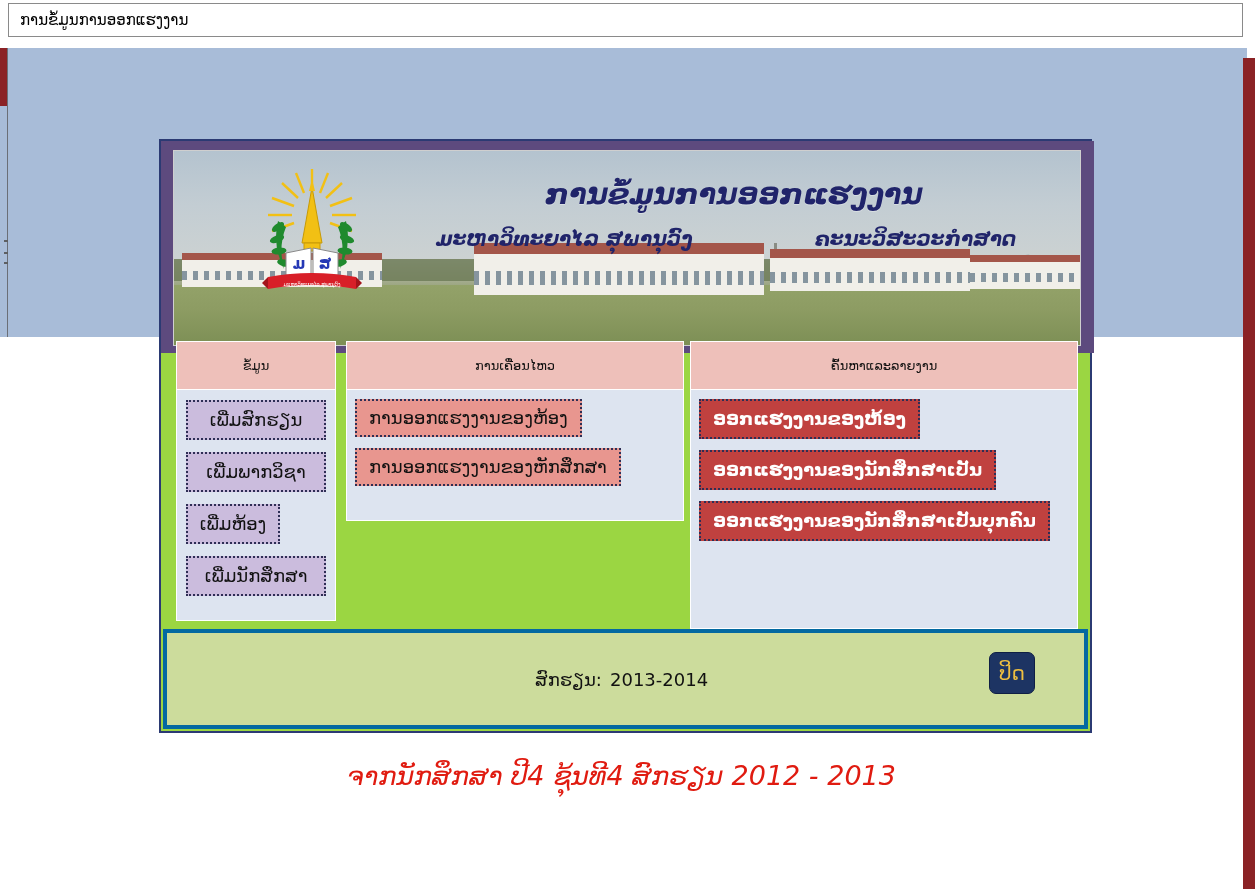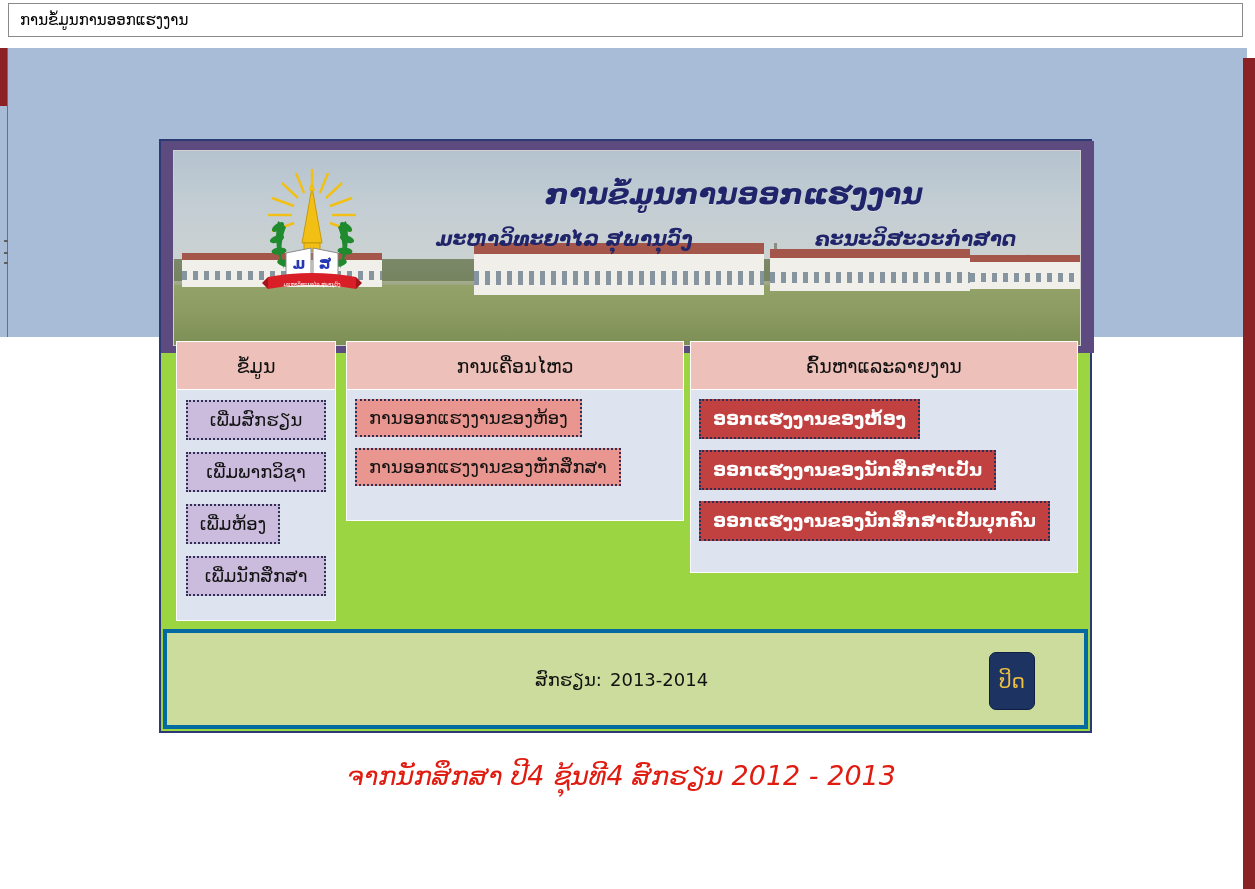--- a/index.html
+++ b/index.html
@@ -131,26 +131,26 @@
   .cols {
     position:absolute; left:12px; top:200px; width:908px; height:284px;
   }
   .col {
     position:absolute; top:0;
     background:#dde4f0;
     border:1px solid #ffffff;
   }
   .col-a { left:3px;   width:160px; height:280px; }
   .col-b { left:173px; width:338px; height:180px; }
-  .col-c { left:517px; width:388px; height:232px; }
+  .col-c { left:517px; width:388px; height:288px; }
 
   .colhead {
     height:48px; background:#eec0ba;
     display:flex; align-items:center; justify-content:center;
-    color:#111; font-size:19px; white-space:nowrap;
+    color:#111; font-size:13px; white-space:nowrap;
     border-bottom:1px solid #ffffff;
   }
   .colbody { padding:9px 8px; display:flex; flex-direction:column; gap:11px; align-items:flex-start; }
   .col-a .colbody { align-items:stretch; padding:10px 9px; gap:12px; }
 
   .btn {
     border:2px dotted #2e2e55;
     font-size:18px; color:#111;
     display:flex; align-items:center; justify-content:center;
     padding:7px 12px; white-space:nowrap; cursor:pointer;
@@ -171,21 +171,21 @@
     background:#ccdc9c; border:4px solid #0369a1;
     display:flex; align-items:center;
   }
   .footer .lbl {
     position:absolute; left:368px; font-size:18px; color:#111; white-space:nowrap;
   }
   .footer .val {
     position:absolute; left:443px; font-size:18px; color:#111; white-space:nowrap;
   }
   .closebtn {
-    position:absolute; left:822px; top:19px; width:46px; height:58px;
+    position:absolute; left:822px; top:19px; width:46px; height:42px;
     background:#1d3463; border-radius:7px;
     border:1px solid #0f1f44;
     display:flex; align-items:center; justify-content:center;
     color:#f0c040; font-size:20px; cursor:pointer;
   }
 
   
   .caption {
     position:absolute; left:0; top:760px; width:1243px;
     text-align:center; color:#e01b10; font-size:27px;

